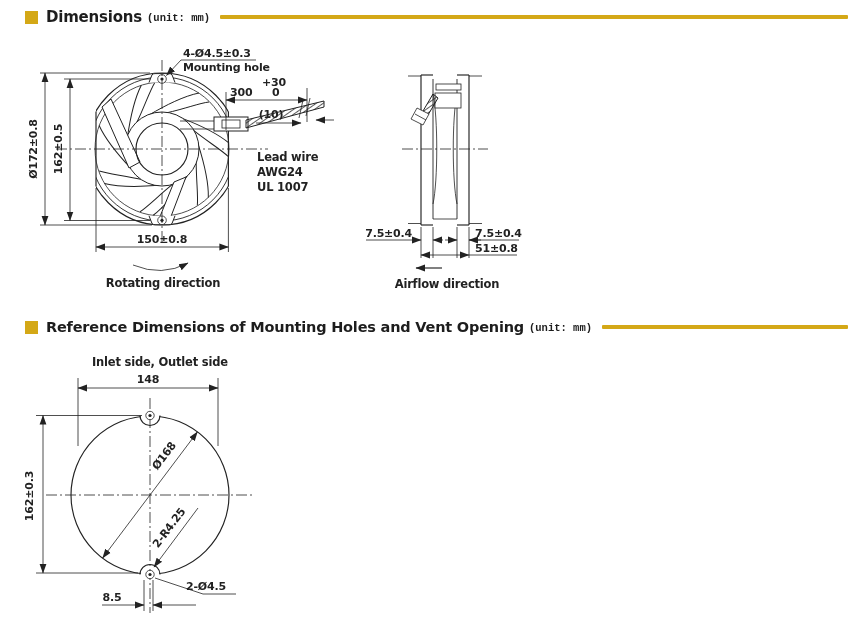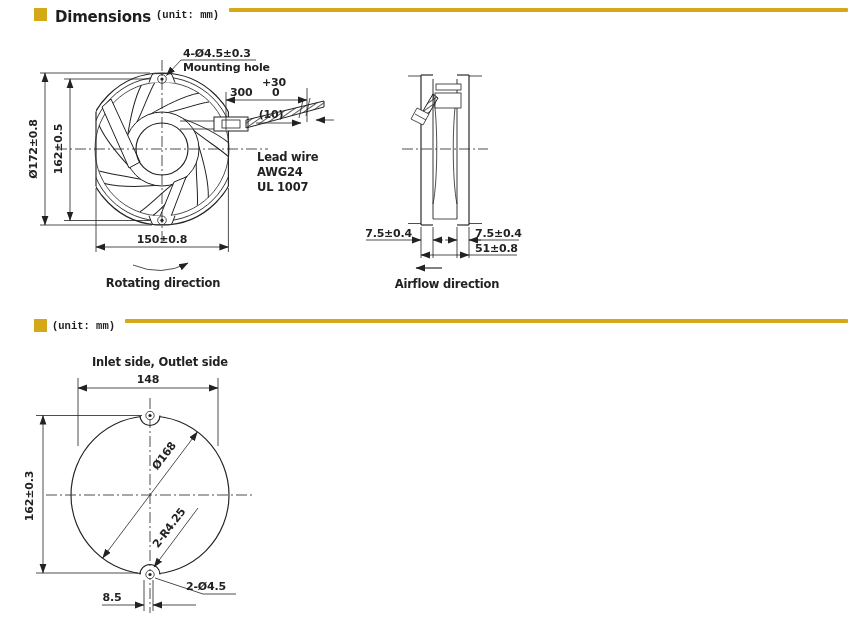--- a/index.html
+++ b/index.html
@@ -1,18 +1,18 @@
 <!DOCTYPE html>
 <html><head>
 <meta charset="utf-8">
 <style>
   html,body{margin:0;padding:0;background:#ffffff;}
   body{width:854px;height:627px;position:relative;overflow:hidden;
        font-family:"DejaVu Sans",sans-serif;color:#1d1d1d;}
-  .sec-header{position:absolute;left:25px;right:6px;display:flex;margin-left:9px;}
+  .sec-header{position:absolute;left:25px;right:6px;display:flex;align-items:center;}
   .sec-square{width:13px;height:13px;flex:0 0 13px;}
   .sec-title{font-size:15px;font-weight:700;margin-left:8px;white-space:nowrap;letter-spacing:-0.2px;}
   .sec-unit{font-size:10.5px;font-weight:700;margin-left:5px;white-space:nowrap;position:relative;top:1px;font-family:Liberation Mono, monospace;}
   .sec-line{flex:1 1 auto;height:4px;margin-left:10px;border-radius:1px;}
   svg{position:absolute;left:0;}
   svg text{font-family:"DejaVu Sans",sans-serif;font-weight:700;fill:#222;font-size:11px;letter-spacing:-0.2px;}
   svg .lbl{font-size:11.5px;}
   .ln{stroke:#222;stroke-width:1.15;fill:none;}
   .thin{stroke:#222;stroke-width:0.8;fill:none;}
   .cl{stroke:#222;stroke-width:0.8;fill:none;stroke-dasharray:11 3 2 3;}
@@ -174,20 +174,21 @@
     </g>
     <text x="412" y="201" text-anchor="end">7.5±0.4</text>
     <text x="475" y="201">7.5±0.4</text>
     <text x="475" y="216">51±0.8</text>
     <text x="447" y="252" text-anchor="middle" class="lbl">Airflow direction</text>
   </g>
 </svg>
 
 <div class="sec-header" style="top:319px;">
   <div class="sec-square" style="background:#D4A817"></div>
+  <div class="sec-title" style="font-size:14.5px">Reference Dimensions of Mounting Holes and Vent Opening</div>
   <div class="sec-unit">(unit: mm)</div>
   <div class="sec-line" style="background:#D4A817"></div>
 </div>
 
 <svg id="vent-drawing" style="top:346px" width="854" height="281" viewBox="0 0 854 281">
   <g>
     <text x="92" y="20" class="lbl">Inlet side, Outlet side</text>
 
     <circle cx="150" cy="149" r="79" class="ln"></circle>
     <circle cx="150" cy="70" r="9.5" fill="#fff"></circle>

